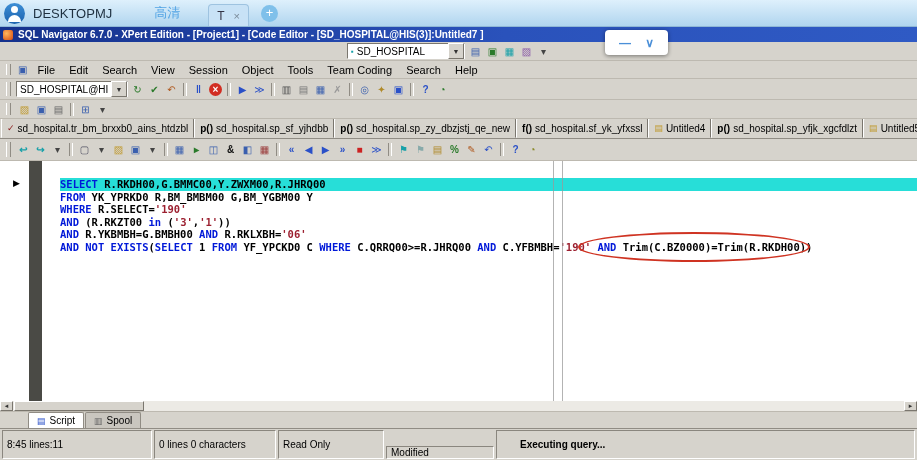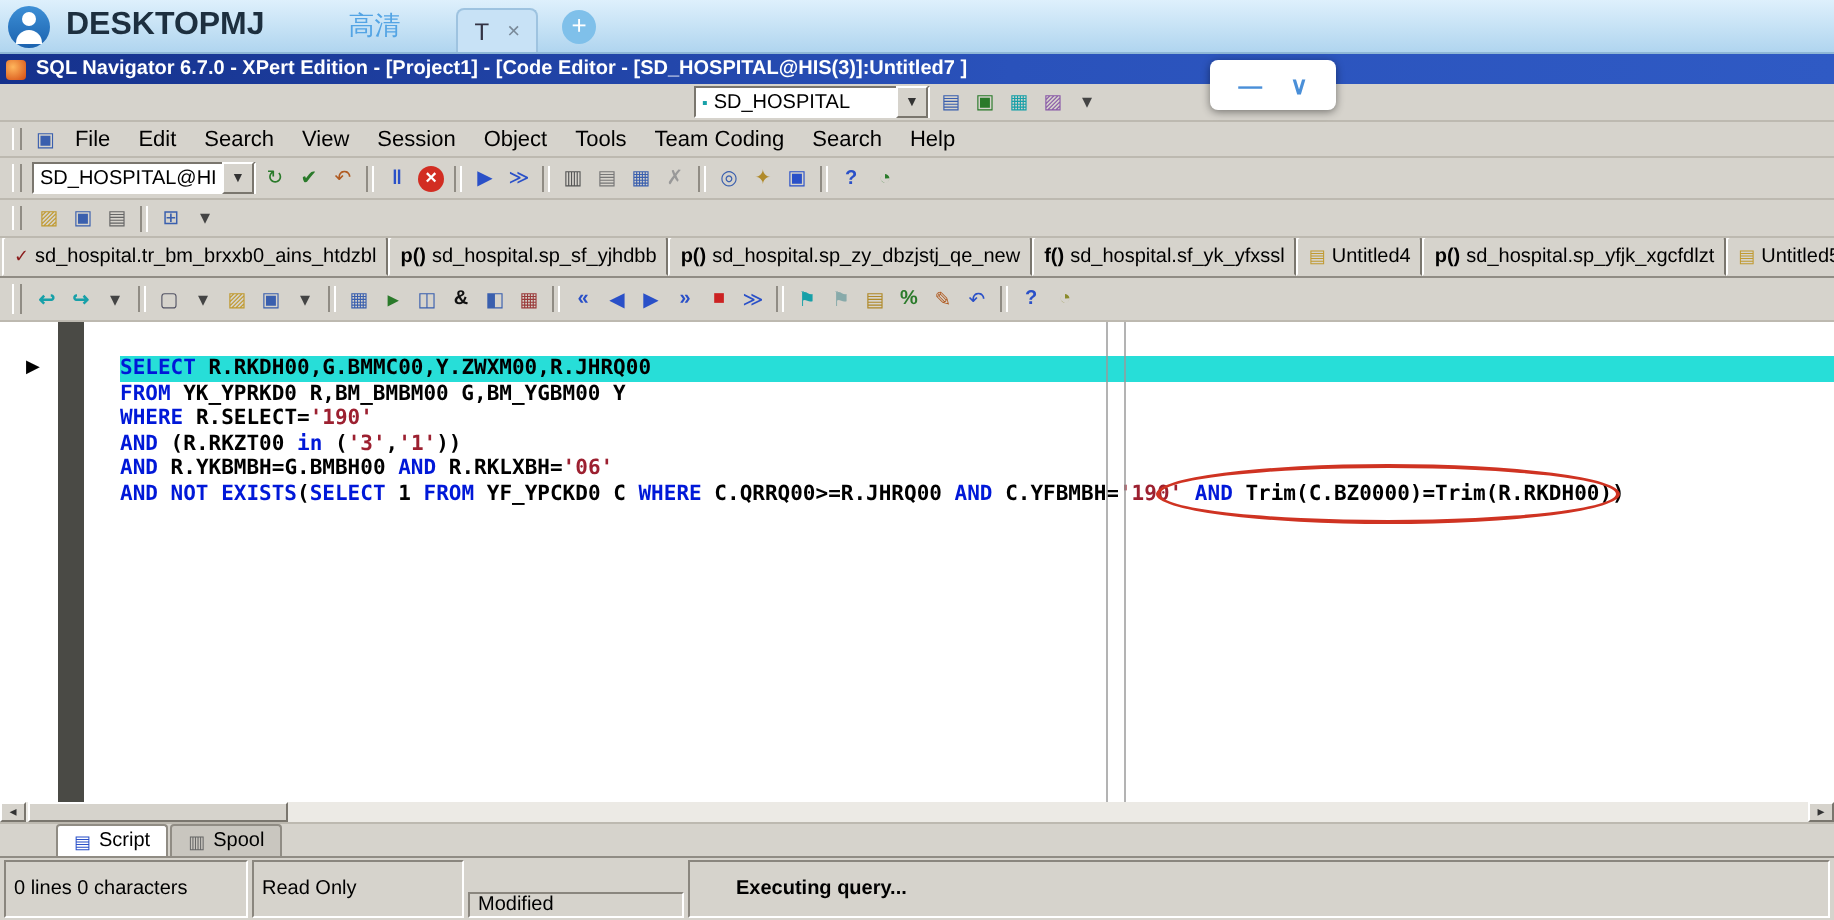--- a/index.html
+++ b/index.html
@@ -6,21 +6,21 @@
   .screen{width:917px;height:460px;position:relative;overflow:hidden;background:#d6d3cc;
           font-family:"Liberation Sans",sans-serif;display:flex;flex-direction:column;}
 
   
   .remote-bar{flex:0 0 27px;background:linear-gradient(#def0fc,#b0d5ef);display:flex;align-items:center;
               border-bottom:1px solid #8fb7d6;box-sizing:border-box;}
   .logo{width:21px;height:21px;border-radius:50%;background:linear-gradient(#3d8fd6,#1b62ae);
         position:relative;margin-left:4px;flex:0 0 auto;}
   .logo::before{content:"";position:absolute;left:7px;top:3px;width:7px;height:7px;border-radius:50%;background:#fff;}
   .logo::after{content:"";position:absolute;left:4px;top:12px;width:13px;height:7px;border-radius:7px 7px 0 0;background:#fff;}
-  .device{font-size:16px;color:#1d2f3f;margin-left:8px;font-weight:bold;}
+  .device{font-size:13px;color:#1d2f3f;margin-left:8px;font-weight:normal;}
   .quality{font-size:13px;color:#53a4e4;margin-left:42px;}
   .rtab{margin-left:28px;height:21px;padding:0 8px;display:flex;align-items:center;gap:9px;background:#c8e2f6;
         border:1px solid #9ec3e0;border-bottom:none;border-radius:4px 4px 0 0;align-self:flex-end;
         font-size:12px;color:#334;}
   .rtab-close{color:#7a8a99;font-size:11px;}
   .newtab{margin-left:12px;width:17px;height:17px;border-radius:50%;background:#7fc0ea;color:#fff;
           font-size:13px;line-height:16px;text-align:center;}
 
   
   .titlebar{flex:0 0 15px;background:linear-gradient(90deg,#15318c,#2a52bb 55%,#2f5ac4);
@@ -311,19 +311,20 @@
       <span class="bt-icon" style="color:#2a50c8">▤</span>
       <span>Script</span>
     </div>
     <div class="btab">
       <span class="bt-icon" style="color:#666">▥</span>
       <span>Spool</span>
     </div>
   </div>
 
   <div class="statusbar">
+    <div class="sseg s1">8:45 lines:11</div>
     <div class="sseg s2">0 lines 0 characters</div>
     <div class="sseg s3">Read Only</div>
     <div class="sseg s4">Modified</div>
     <div class="sseg s5">Executing query...</div>
   </div>
 
 </div>
 
 </body></html>

